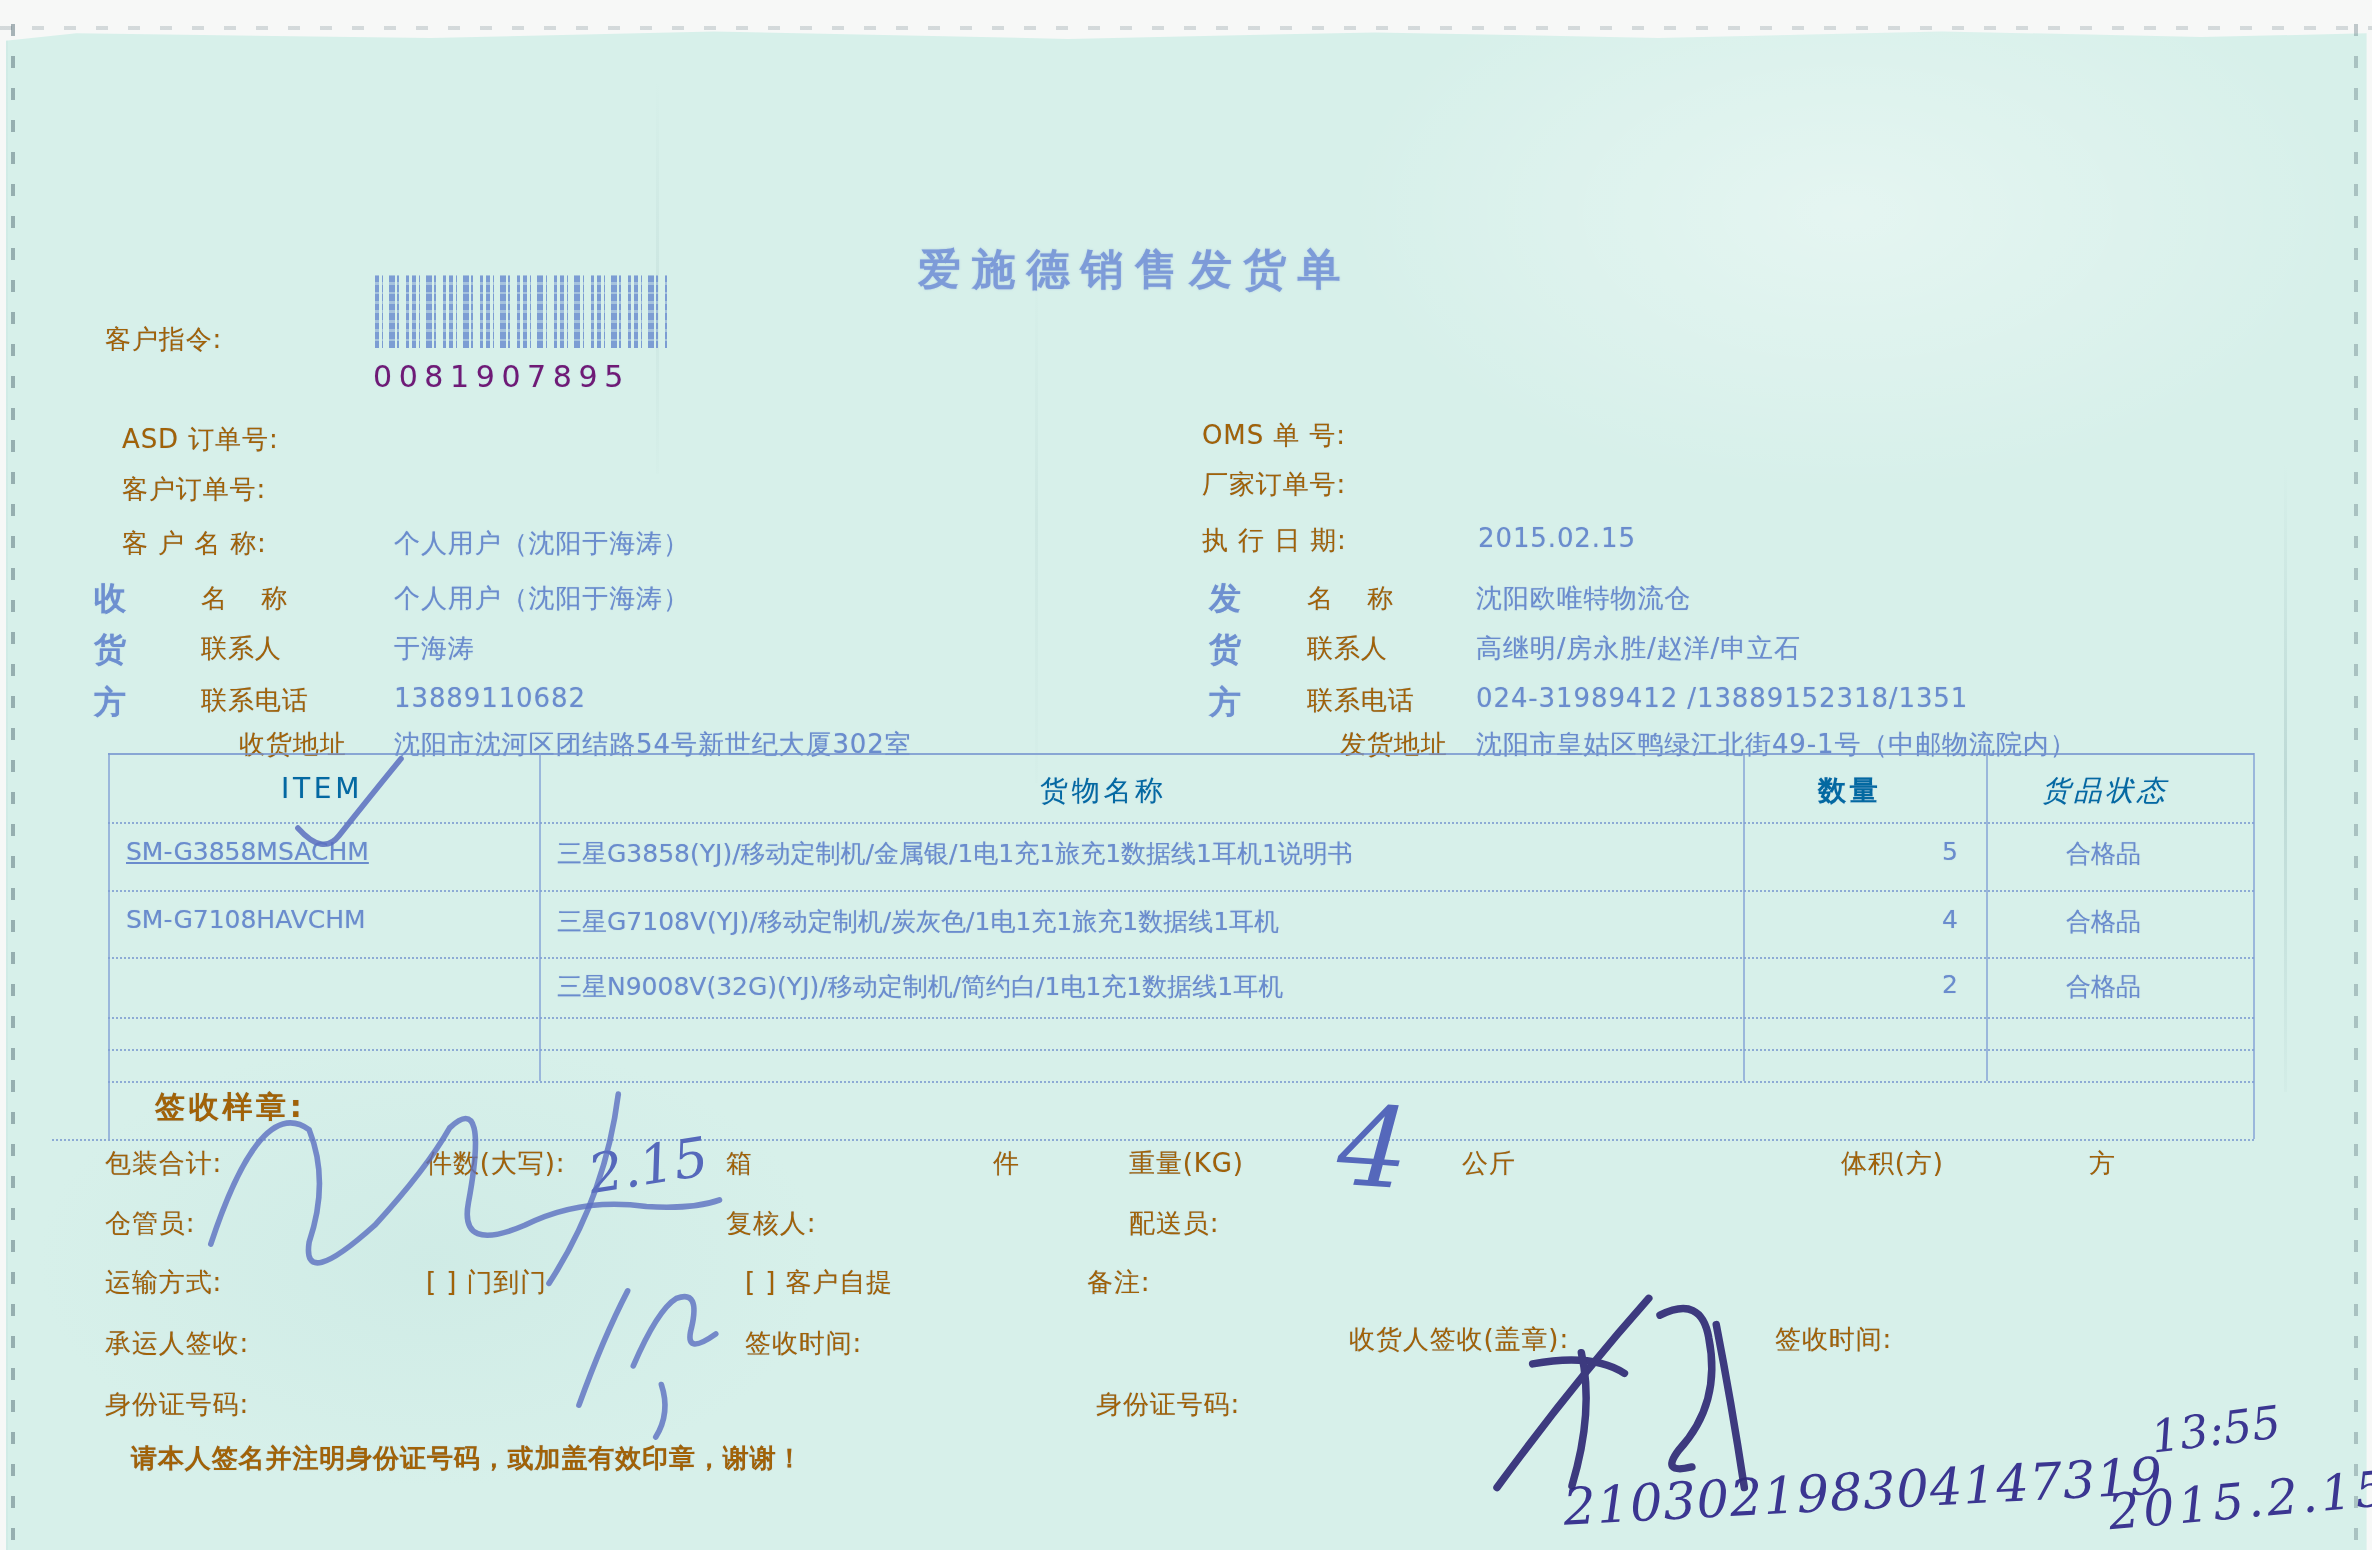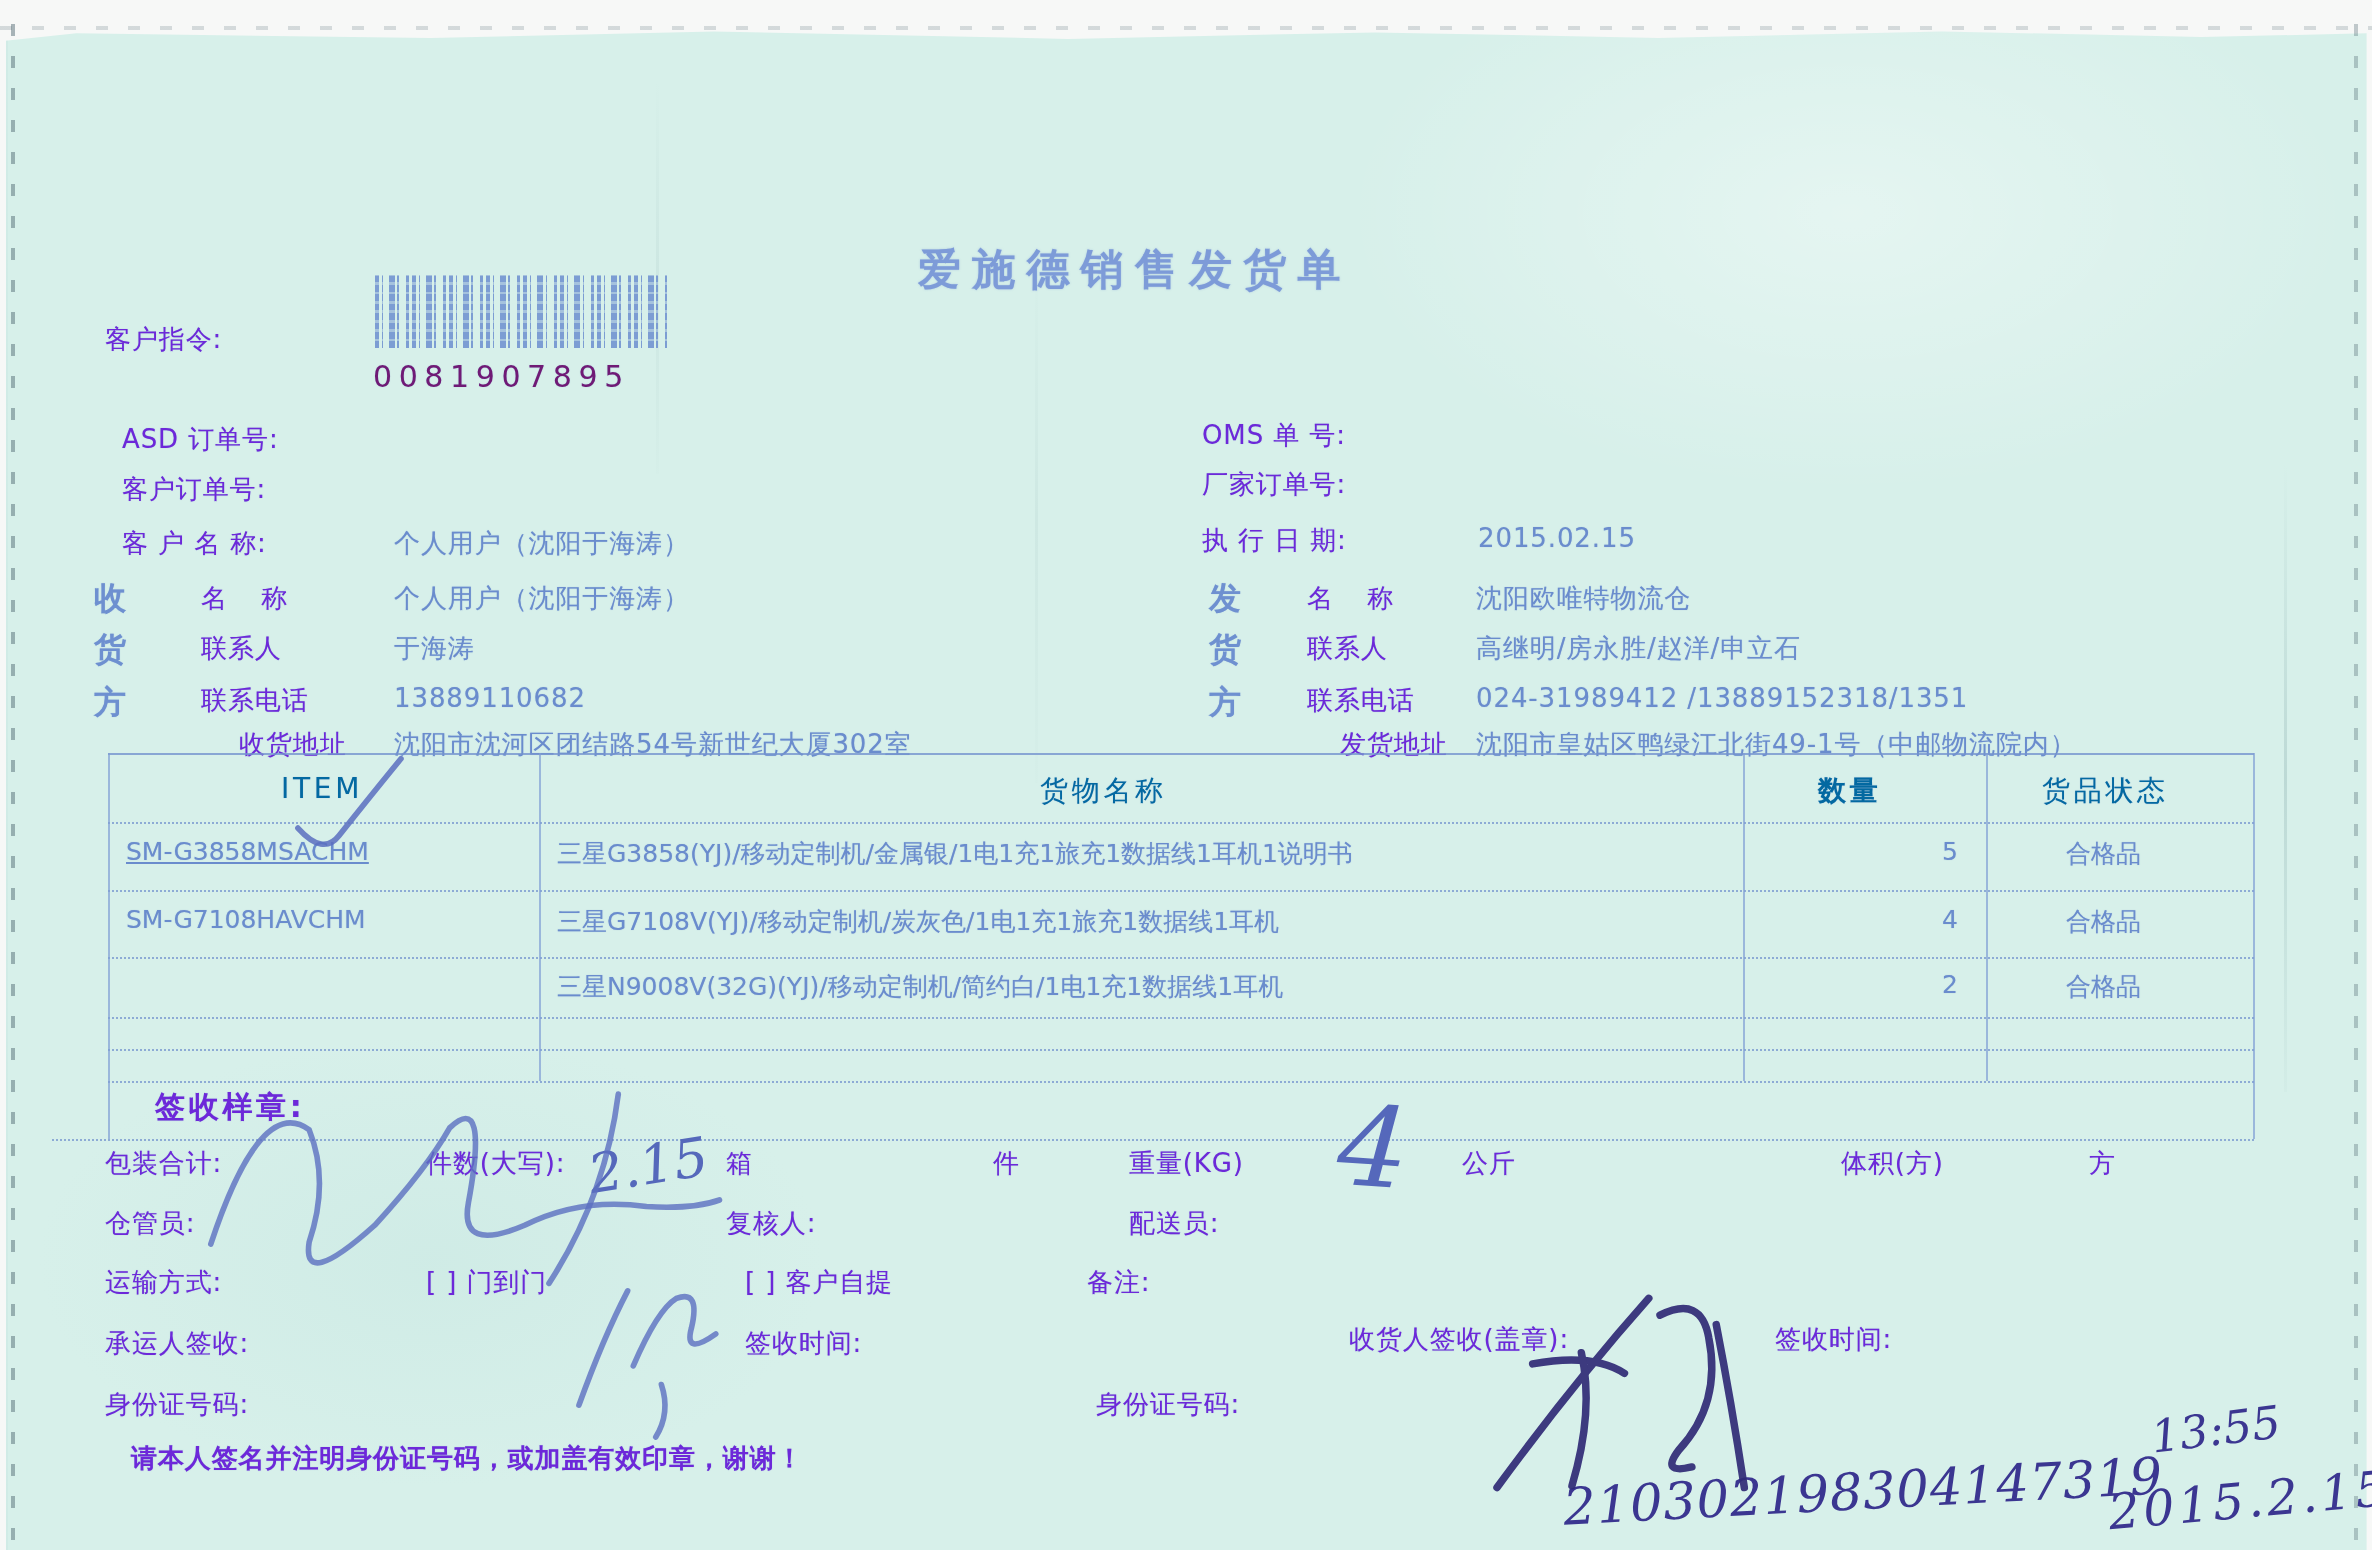--- a/index.html
+++ b/index.html
@@ -13,21 +13,21 @@
            #d7f0ea;
          clip-path:polygon(0 13px,3% 5.6px,18% 10.3px,30% 3.7px,45% 11.2px,58% 4.7px,70% 10.3px,82% 3.7px,93% 9.4px,100% 5.6px,
                            100% calc(100% - 9.4px),96% calc(100% - 3.7px),80% calc(100% - 11.2px),60% calc(100% - 4.7px),
                            40% calc(100% - 11.2px),20% calc(100% - 5.6px),6% calc(100% - 11.2px),0 calc(100% - 6.6px));}
   .crease-v{position:absolute;width:2.8px;background:linear-gradient(180deg,rgba(140,175,175,.0),rgba(140,175,175,.35),rgba(140,175,175,.05));}
   .perf-v{position:absolute;top:0;bottom:0;width:3.7px;
           background:repeating-linear-gradient(180deg,rgba(70,95,105,.45) 0 12px,rgba(0,0,0,0) 12px 32px);}
   .perf-h{position:absolute;left:0;right:0;height:3.7px;
           background:repeating-linear-gradient(90deg,rgba(70,95,105,.40) 0 12px,rgba(0,0,0,0) 12px 32px);}
   .abs{position:absolute;}
-  .lbl,.val{color:#6d28d9;font-size:26px;white-space:nowrap;
+  .lbl,.val{color:#a16207;font-size:26px;white-space:nowrap;
             text-shadow:0 0 0.9px rgba(110,144,208,.55);letter-spacing:0.9px;}
   .val{color:#6a8ccd;}
   .title{color:#7d9bd8;font-size:43px;letter-spacing:11.2px;font-weight:bold;
          text-shadow:0 0 1.9px rgba(125,155,216,.5);}
   .side{color:#6e90d0;font-size:32px;font-weight:bold;text-shadow:0 0 0.9px rgba(110,144,208,.6);}
   .cell{color:#6a8ccd;font-size:25px;white-space:nowrap;text-shadow:0 0 0.9px rgba(106,140,205,.5);}
   .th{color:#0369a1;font-size:28px;letter-spacing:3.7px;text-shadow:0 0 0.9px rgba(110,144,208,.6);}
   .hline{position:absolute;height:0;border-top:2.8px dotted rgba(116,148,206,.75);}
   .hline-solid{position:absolute;height:0;border-top:2.8px solid rgba(116,148,206,.8);}
   .vline{position:absolute;width:0;border-left:2.8px solid rgba(128,158,212,.7);}
@@ -109,21 +109,21 @@
   <div class="hline" style="left:52px;top:1115px;width:2202px;"></div>
   <div class="vline" style="left:108px;top:729px;height:386px;"></div>
   <div class="vline" style="left:2253px;top:729px;height:386px;"></div>
   <div class="vline" style="left:539px;top:729px;height:328px;"></div>
   <div class="vline" style="left:1743px;top:729px;height:328px;"></div>
   <div class="vline" style="left:1986px;top:729px;height:328px;"></div>
 
   <div class="abs th" style="left:281px;top:748px;">ITEM</div>
   <div class="abs th" style="left:1040px;top:748px;">货物名称</div>
   <div class="abs th" style="left:1818px;top:748px;font-weight:bold;">数量</div>
-  <div class="abs th" style="left:2042px;top:748px;">货品状态</div>
+  <div class="abs th" style="left:2042px;top:748px;font-style:italic;">货品状态</div>
 
   <div class="abs cell" style="left:126px;top:813px;text-decoration:underline;">SM-G3858MSACHM</div>
   <div class="abs cell" style="left:557px;top:813px;">三星G3858(YJ)/移动定制机/金属银/1电1充1旅充1数据线1耳机1说明书</div>
   <div class="abs cell" style="left:1808px;top:813px;width:150px;text-align:right;">5</div>
   <div class="abs cell" style="left:2066px;top:813px;">合格品</div>
 
   <div class="abs cell" style="left:126px;top:881px;">SM-G7108HAVCHM</div>
   <div class="abs cell" style="left:557px;top:881px;">三星G7108V(YJ)/移动定制机/炭灰色/1电1充1旅充1数据线1耳机</div>
   <div class="abs cell" style="left:1808px;top:881px;width:150px;text-align:right;">4</div>
   <div class="abs cell" style="left:2066px;top:881px;">合格品</div>

